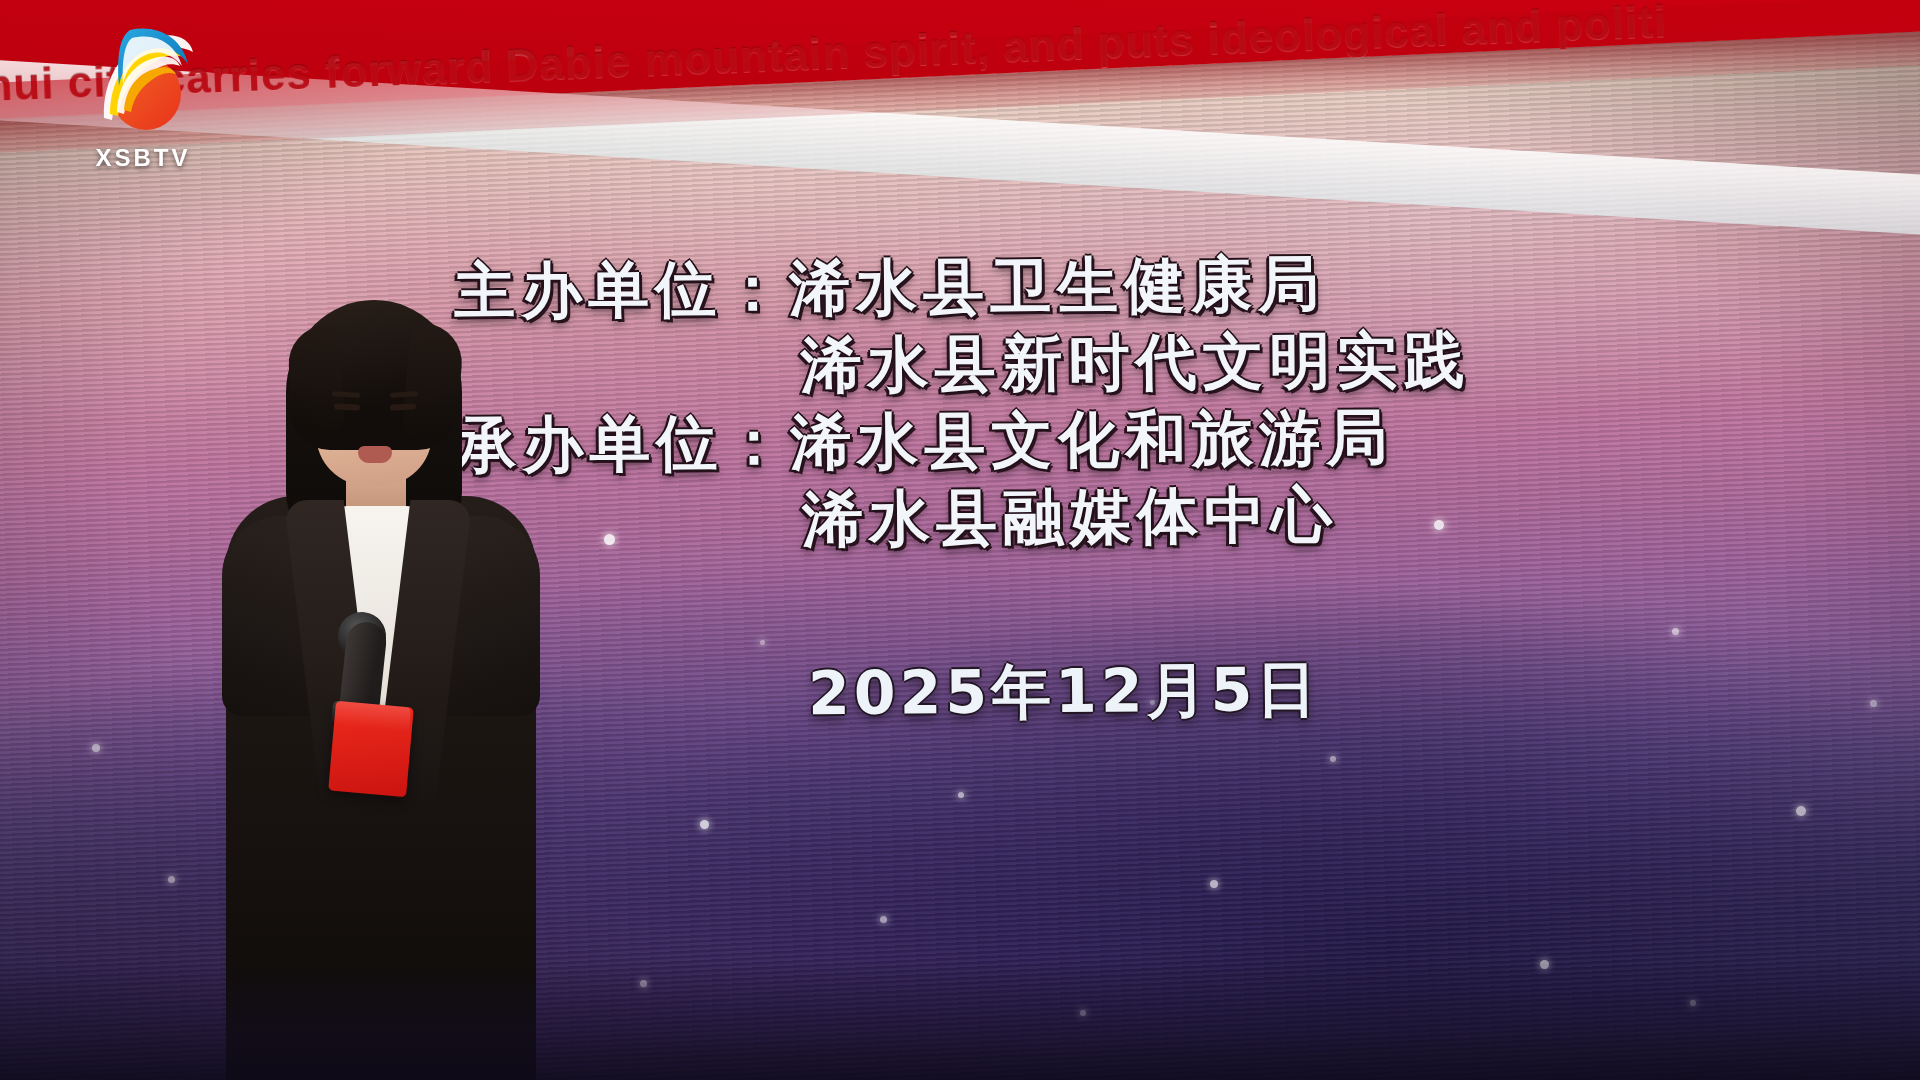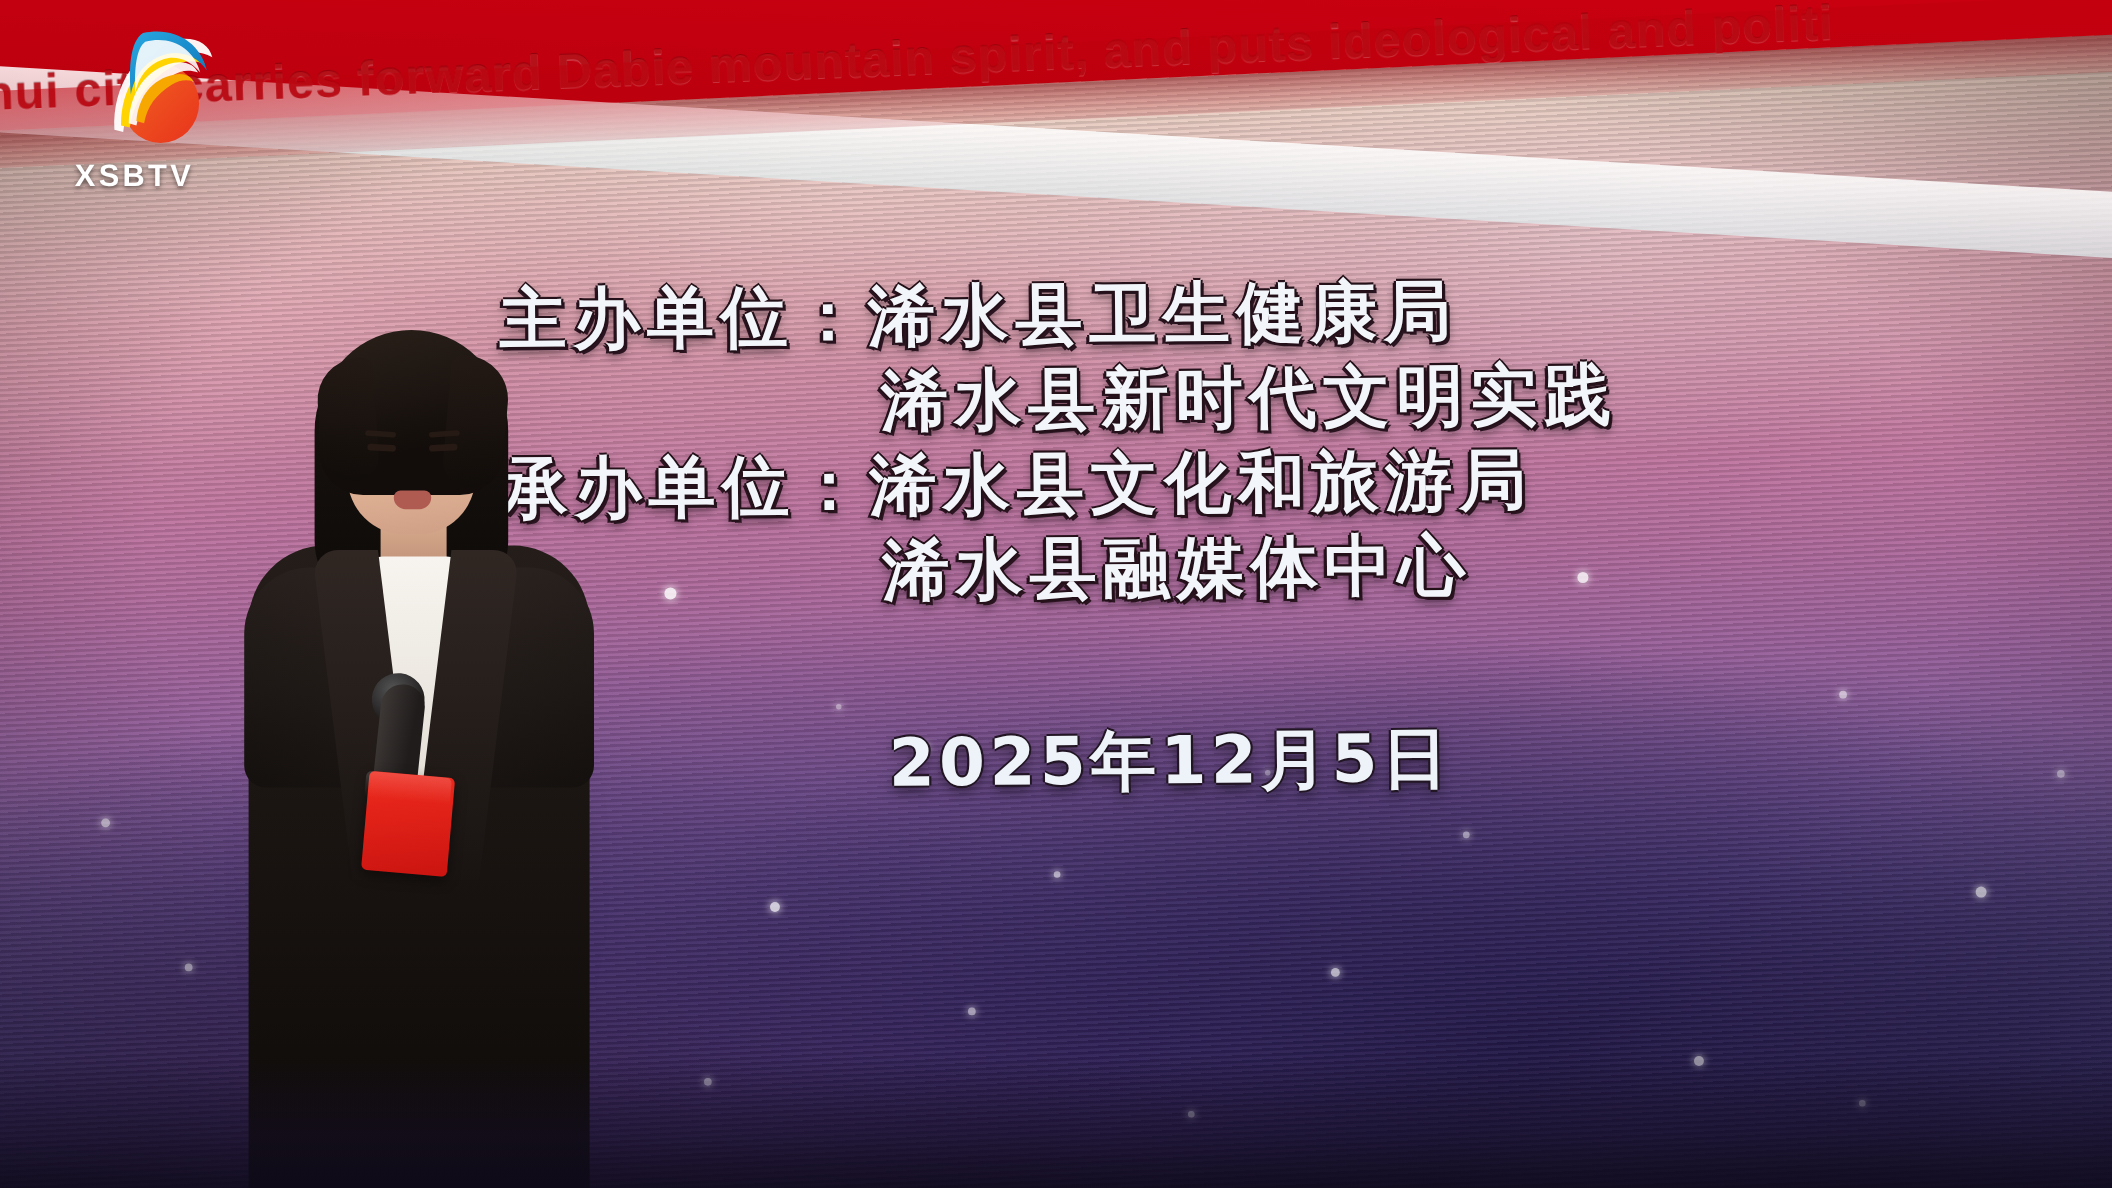--- a/index.html
+++ b/index.html
@@ -111,21 +111,22 @@
   .logo-wrap {
     position:absolute; left:68px; top:22px;
     width:150px; height:150px;
   }
   .logo-mark {
     position:absolute; left:18px; top:0;
     width:110px; height:120px;
   }
   .logo-text {
     position:absolute; left:0; top:122px; width:150px;
-    color:#ffffff; font-size:28px; font-weight:700; letter-spacing:3px;
+    text-align:center;
+    color:#ffffff; font-size:24px; font-weight:700; letter-spacing:3px;
     text-shadow:0 2px 5px rgba(0,0,0,0.55);
   }
 
   
   .credits {
     position:absolute; left:455px; top:248px;
     width:1200px;
     transform:rotate(-0.5deg);
   }
   .credit-line {

